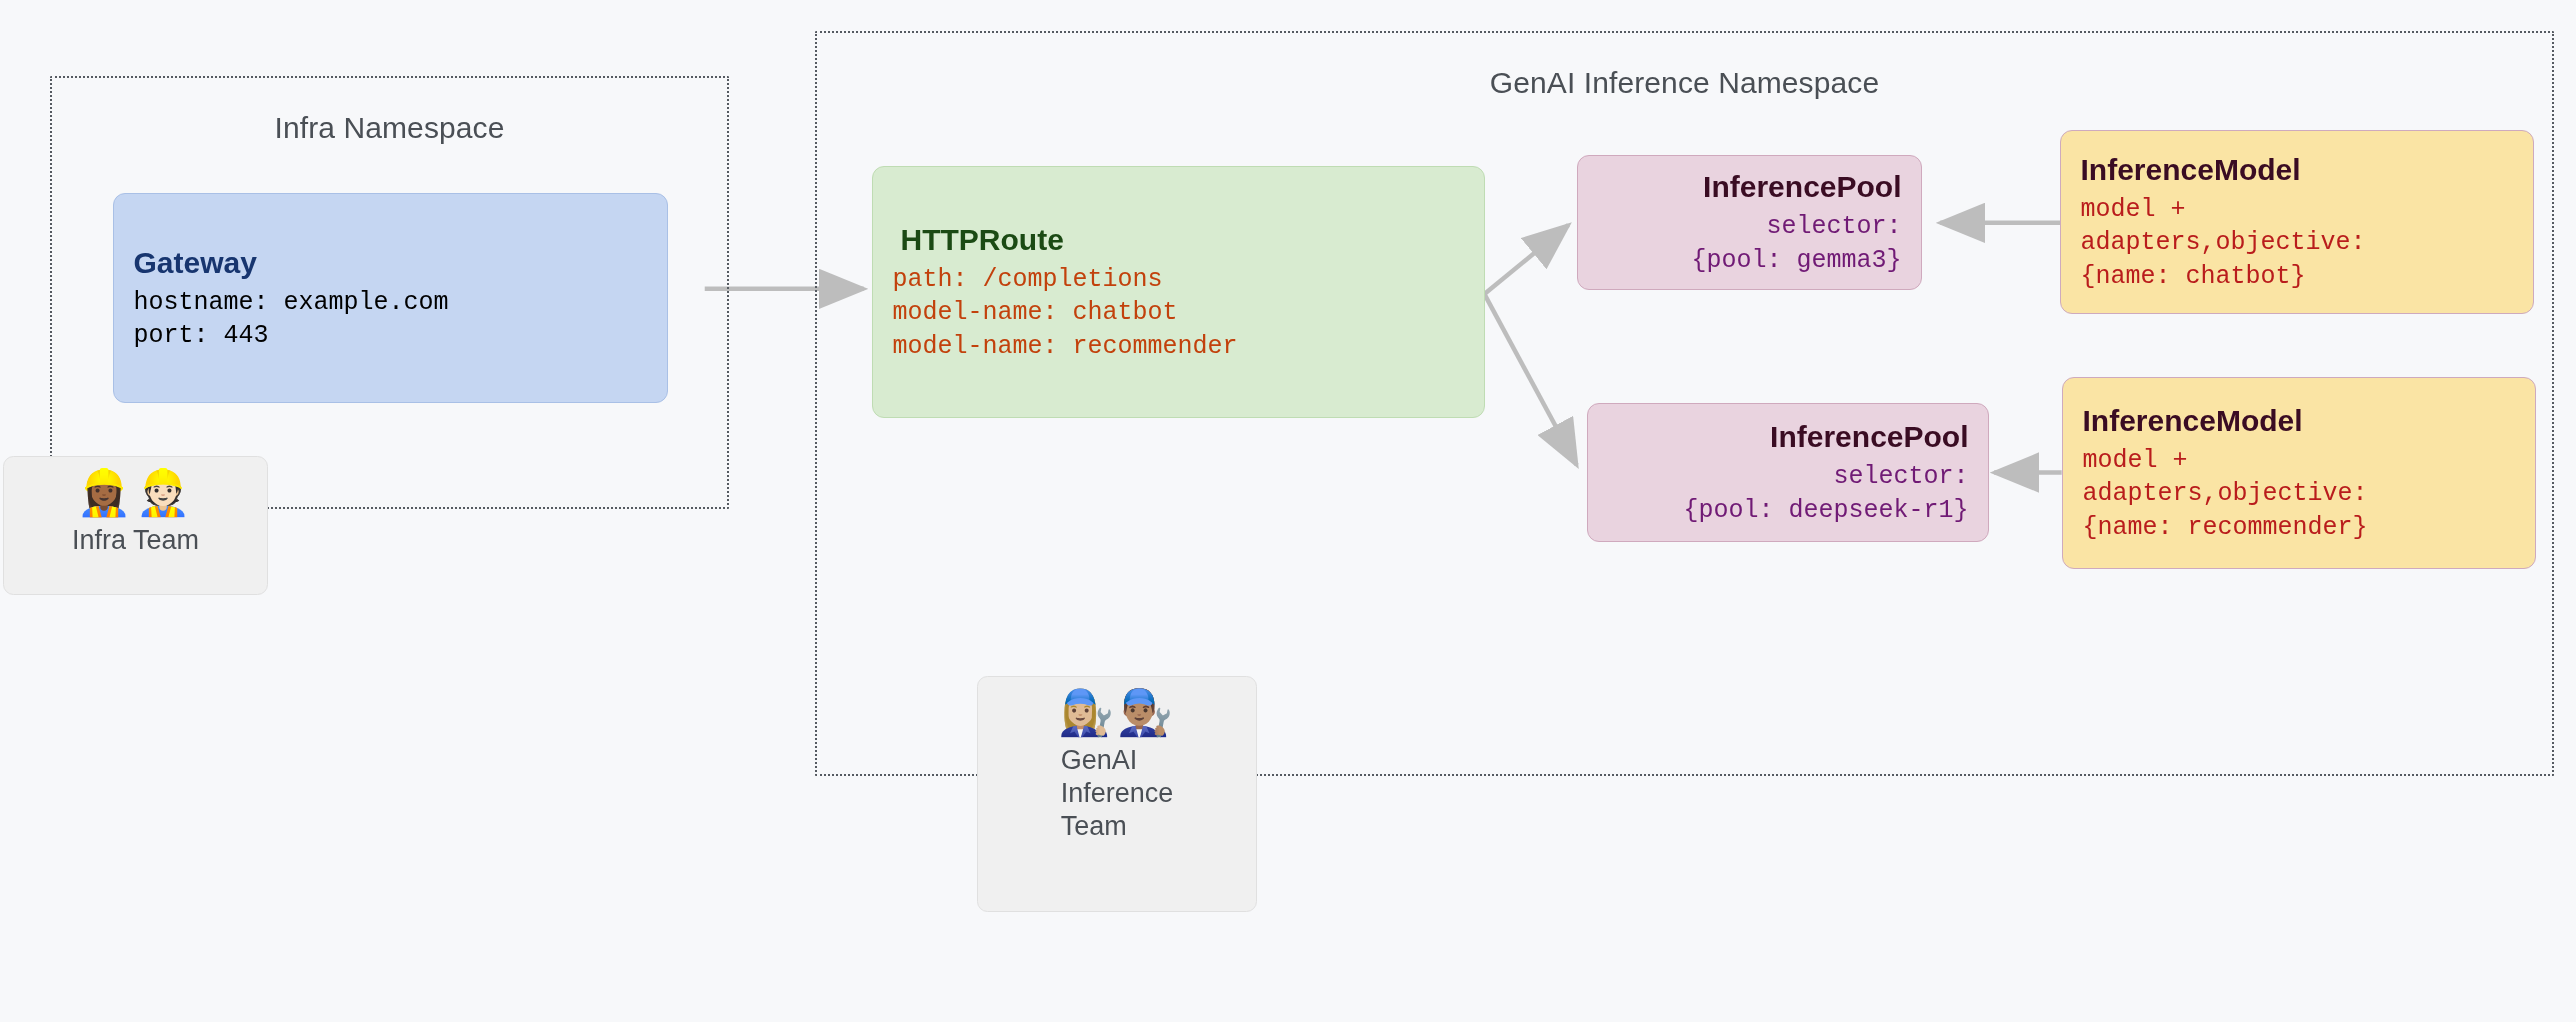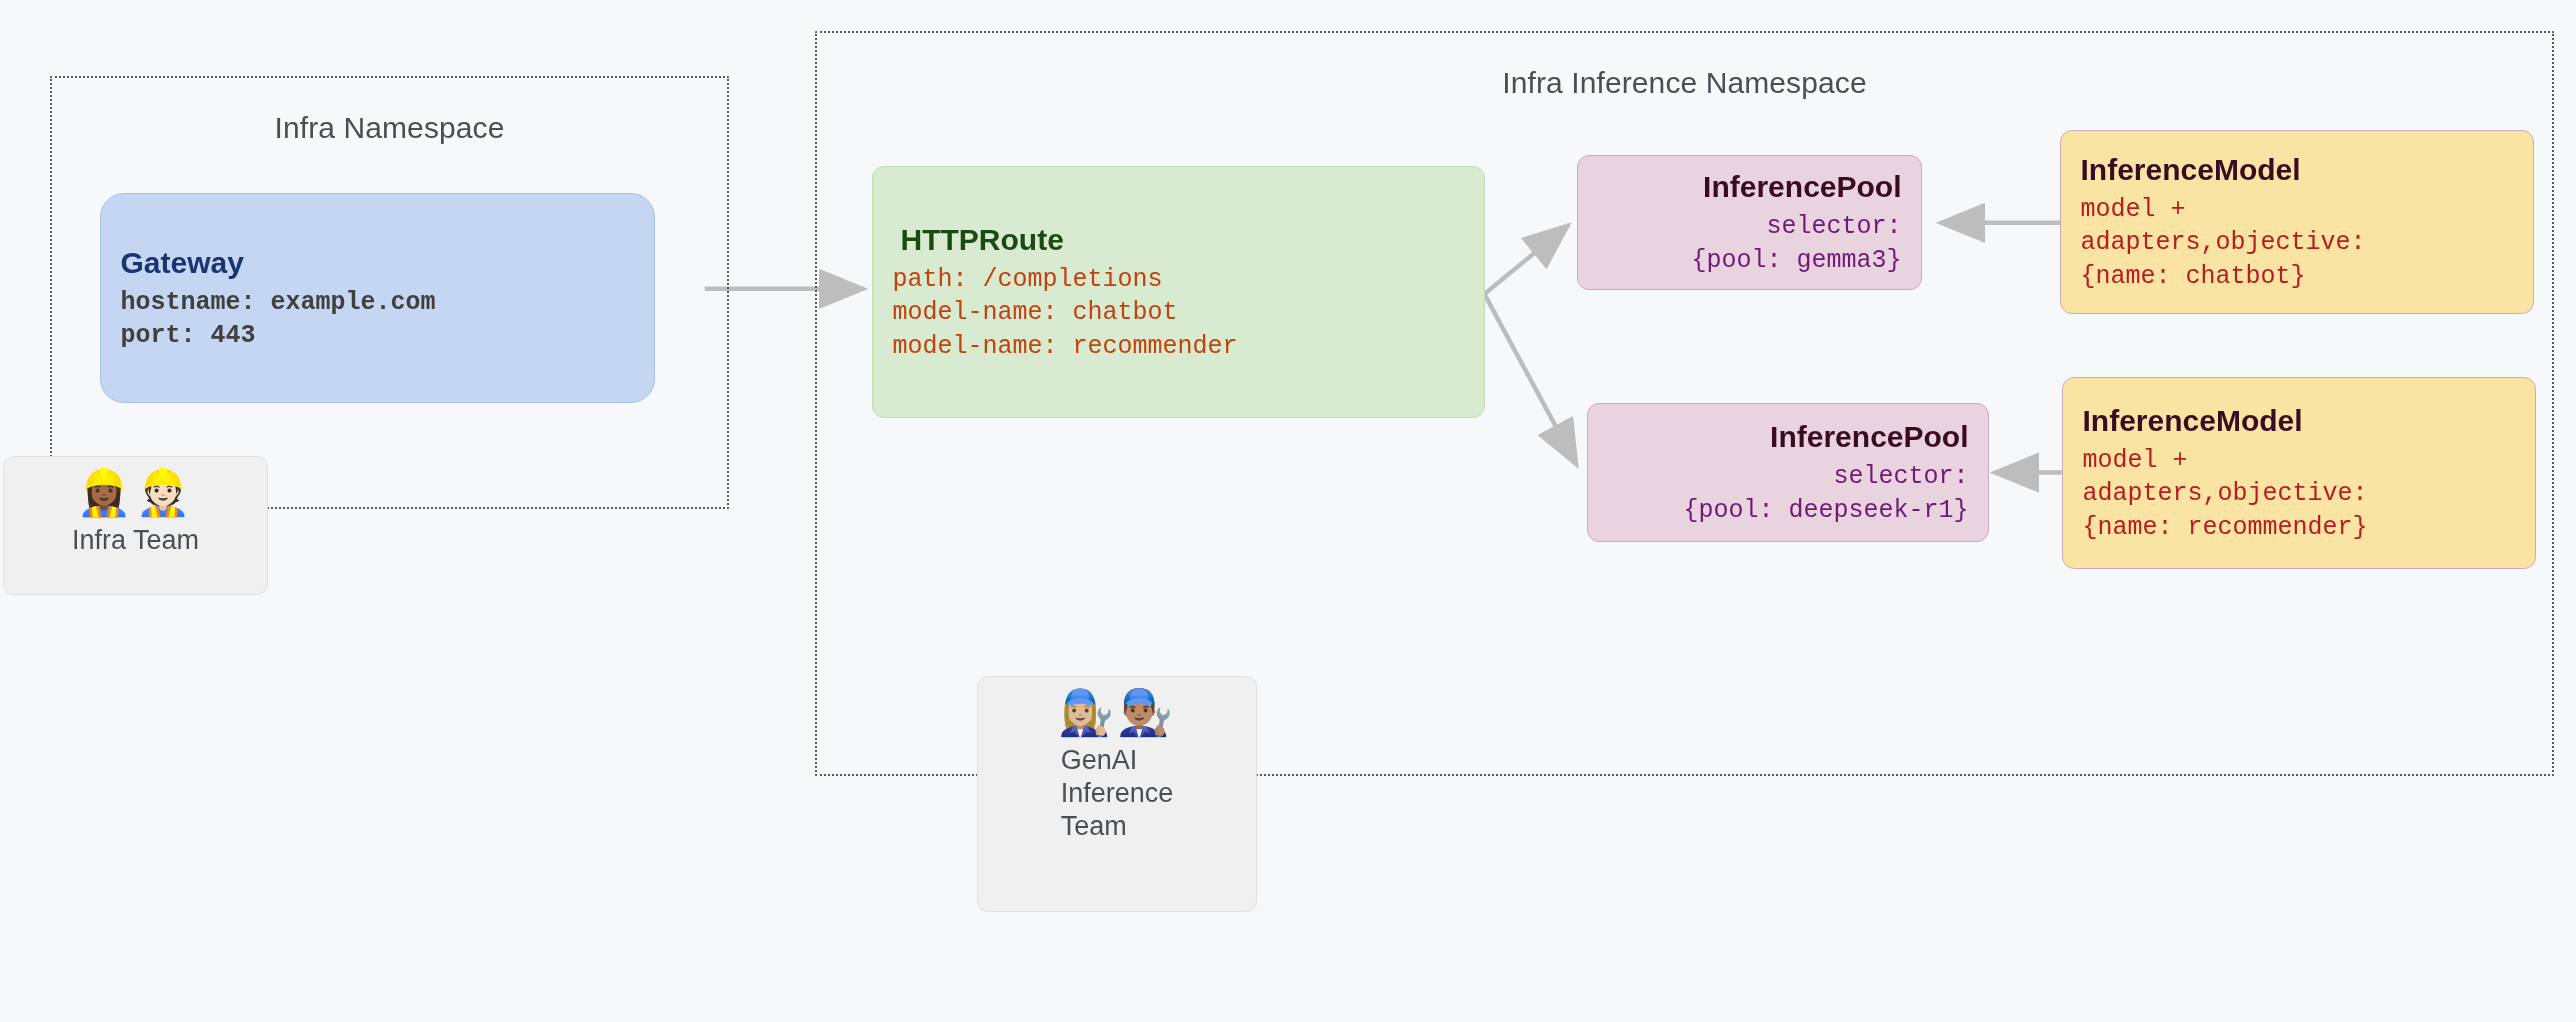--- a/index.html
+++ b/index.html
@@ -62,21 +62,21 @@
     white-space: pre;
   }
 
   
   .node-gateway {
     background: #c5d6f2;
     border: 1.5px solid #a9c0e6;
     color: #1b3f84;
   }
   .node-gateway .title { color: #17356f; }
-  .node-gateway .mono { color: #404040; font-weight: bold; }
+  .node-gateway .mono { color: #000000; }
 
   
   .node-httproute {
     background: #d8ebd0;
     border: 1.5px solid #bfdcb3;
     color: #1d4414;
   }
   .node-httproute .title { color: #1b4a14; margin-left: 8px; }
   .node-httproute .mono { color: #c2410c; }
 
@@ -165,33 +165,33 @@
     </g>
 
     <g>
       <line x1="2750" y1="630" x2="2660" y2="630" stroke="#bdbdbd" stroke-width="6" marker-end="url(#arrow)"></line>
     </g>
   </svg>
 
   <div class="namespace" style="left:50px; top:76px; width:679px; height:433px;"></div>
   <div class="ns-title" style="left:50px; top:111px; width:679px;">Infra Namespace</div>
 
-  <div class="node node-gateway" style="left:100px; top:193px; width:555px; height:210px;border-radius:24px;">
+  <div class="node node-gateway" style="left:113px; top:193px; width:555px; height:210px;">
     <div class="title">Gateway</div>
     <div class="mono">hostname: example.com</div>
     <div class="mono">port: 443</div>
   </div>
 
   <div class="team-badge" style="left:3px; top:456px; width:265px; height:139px;">
     <div class="team-emojis">👷🏾‍♀️👷🏻</div>
     <div class="team-label">Infra Team</div>
   </div>
 
   <div class="namespace" style="left:815px; top:31px; width:1739px; height:745px;"></div>
-  <div class="ns-title" style="left:815px; top:66px; width:1739px;">Infra Inference Namespace</div>
+  <div class="ns-title" style="left:815px; top:66px; width:1739px;">GenAI Inference Namespace</div>
 
   <div class="node node-httproute" style="left:872px; top:166px; width:613px; height:252px;">
     <div class="title">HTTPRoute</div>
     <div class="mono">path: /completions</div>
     <div class="mono">model-name: chatbot</div>
     <div class="mono">model-name: recommender</div>
   </div>
 
   <div class="node node-pool" style="left:1577px; top:155px; width:345px; height:135px;">
     <div class="title">InferencePool</div>

